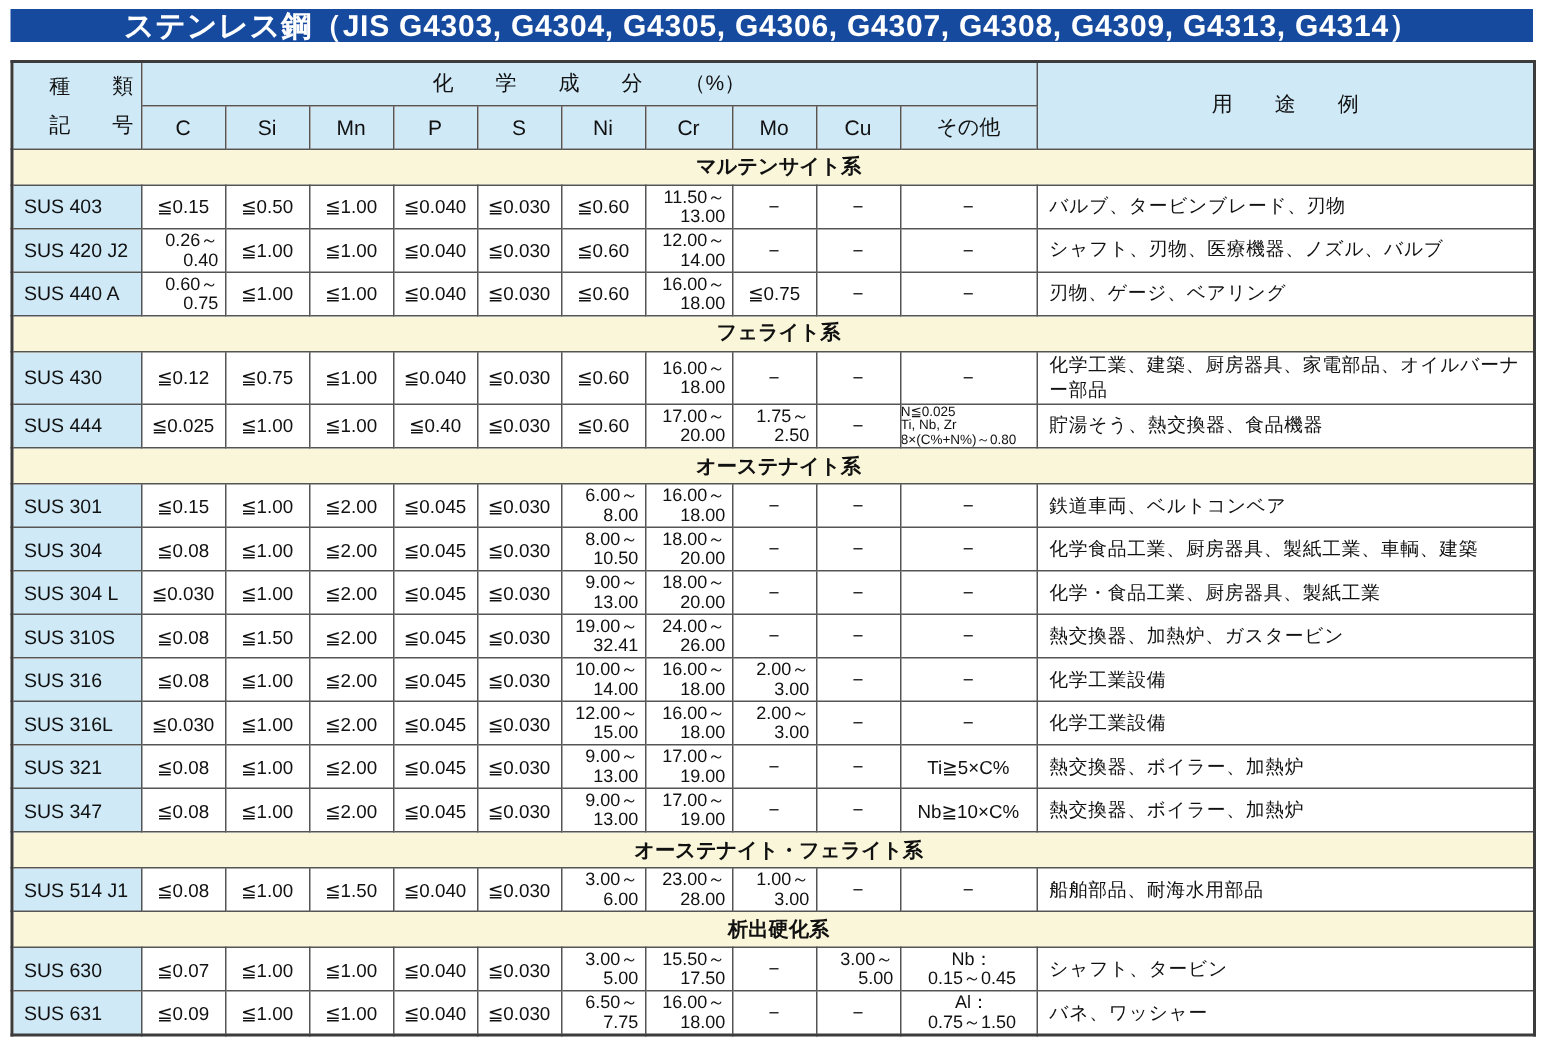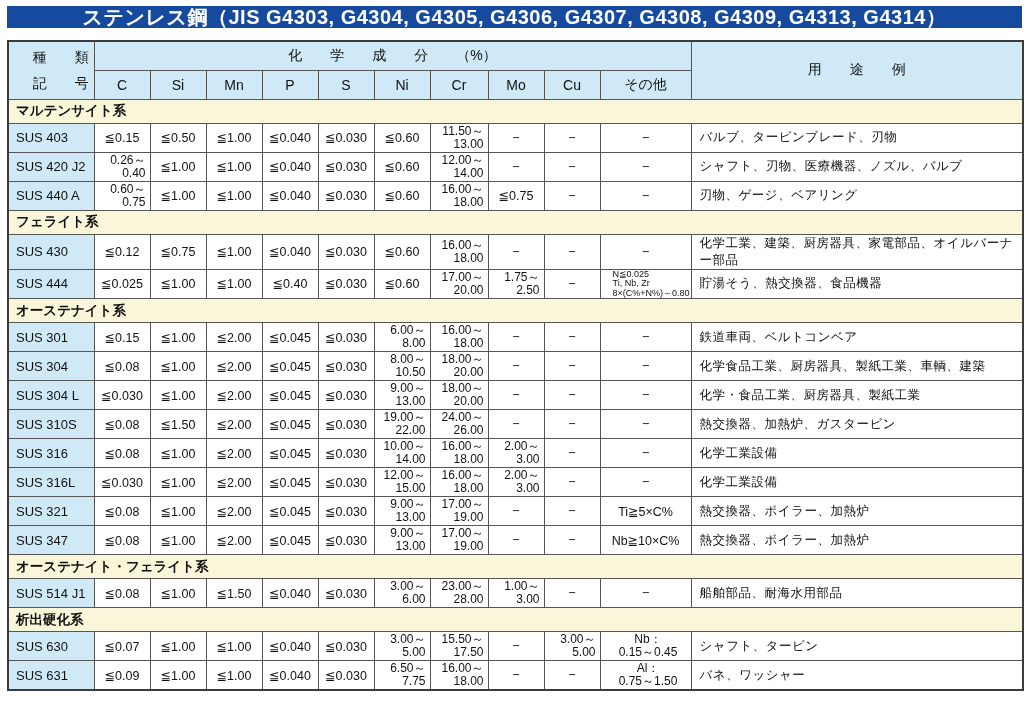--- a/index.html
+++ b/index.html
@@ -46,21 +46,21 @@
     background:var(--panel-blue);
     font-weight:normal;
     font-size:14px;
     height:29px;
   }
   th.th-code div{line-height:26px;font-size:14px;padding-left:19px;}
   tr.section-row td{
     background:var(--section-cream);
     font-weight:bold;
     font-size:13.5px;
-    text-align:left;
+    text-align:center;
     padding-left:7px;
     height:24px;
   }
   tbody tr{height:29px;}
   tbody tr.section-row{height:24px;}
   td.code{
     background:var(--panel-blue);
     text-align:left;
     padding-left:7px;
     font-size:13px;
@@ -76,21 +76,21 @@
   }
   td.range div{line-height:13px;}
   td.other-left{
     text-align:left;
     padding-left:5px;
     font-size:12px;
   }
   td.other-left div{line-height:13px;text-align:center;}
   td.other-tiny{
     text-align:left;
-    padding-left:12px;
+    padding-left:0;
     font-size:9px;
   }
   td.other-tiny div{line-height:9.5px;}
   td.usage{
     text-align:left;
     padding-left:8px;
     font-size:12.5px;
     letter-spacing:0.5px;
   }
 </style>
@@ -310,21 +310,21 @@
         </tr>
         <tr>
           <td class="code">SUS 310S</td>
           <td class="val">≦0.08</td>
           <td class="val">≦1.50</td>
           <td class="val">≦2.00</td>
           <td class="val">≦0.045</td>
           <td class="val">≦0.030</td>
           <td class="range">
             <div>19.00～</div>
-            <div>22.00</div>
+            <div>32.41</div>
           </td>
           <td class="range">
             <div>24.00～</div>
             <div>26.00</div>
           </td>
           <td class="val">−</td>
           <td class="val">−</td>
           <td class="val">−</td>
           <td class="usage">熱交換器、加熱炉、ガスタービン</td>
         </tr>

